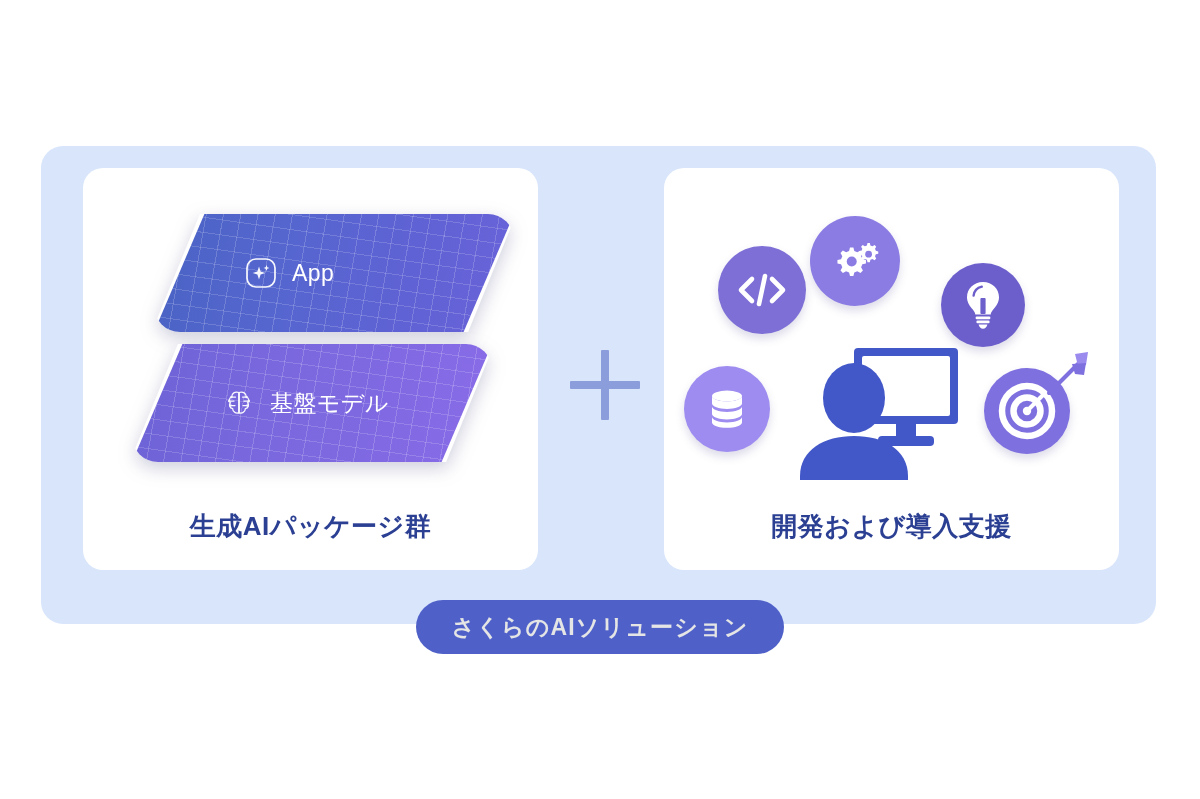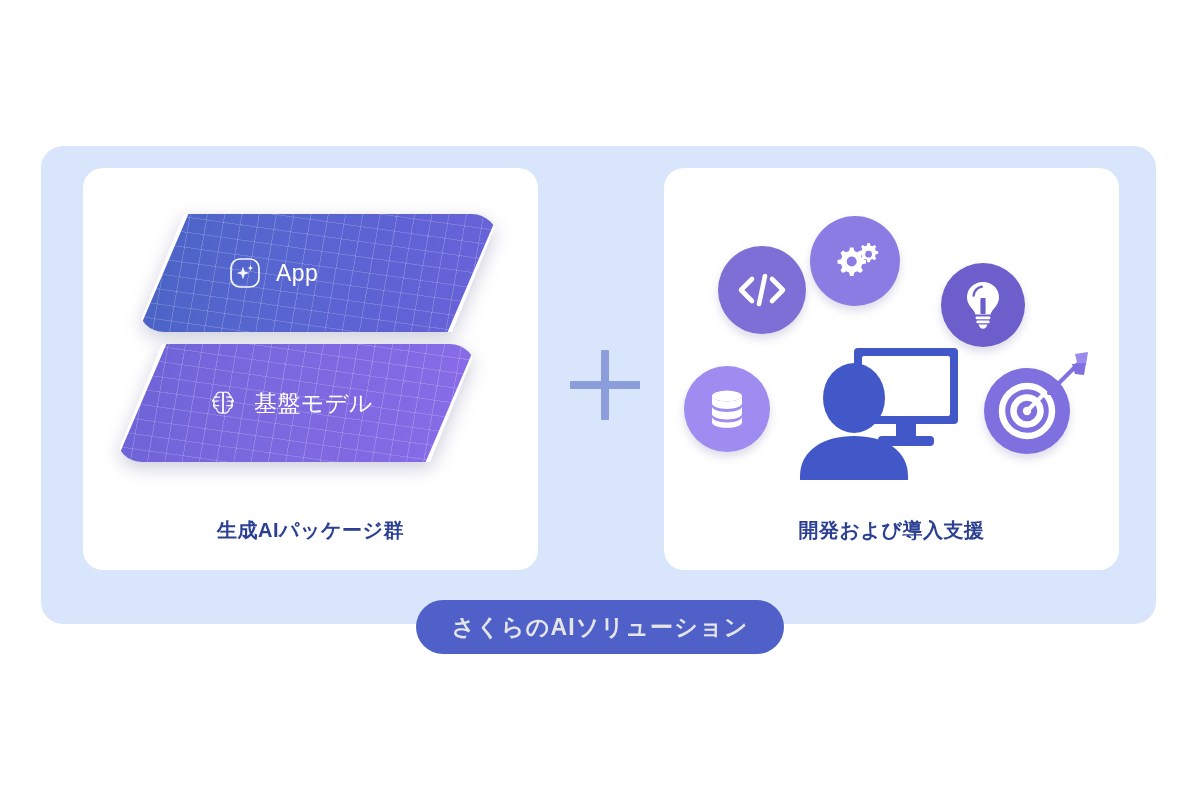--- a/index.html
+++ b/index.html
@@ -29,21 +29,21 @@
     border-radius: 20px;
   }
   .panel-left  { left: 83px;  width: 455px; }
   .panel-right { left: 664px; width: 455px; }
 
   .panel-caption {
     position: absolute;
     left: 0; right: 0;
     bottom: 26px;
     text-align: center;
-    font-size: 20px;
+    font-size: 26px;
     font-weight: 700;
     color: #2b3f93;
     letter-spacing: 0.5px;
   }
 
   
   .plus {
     position: absolute;
     left: 570px; top: 350px;
     width: 70px; height: 70px;
@@ -51,21 +51,21 @@
   .plus::before, .plus::after {
     content: "";
     position: absolute;
     background: #8b9ddb;
     border-radius: 1px;
   }
   .plus::before { left: 0; top: 31px; width: 70px; height: 8px; }
   .plus::after  { left: 31px; top: 0; width: 8px; height: 70px; }
 
   
-  .layers { position: absolute; left: 82px; top: 168px; width: 455px; height: 360px; }
+  .layers { position: absolute; left: 98px; top: 168px; width: 455px; height: 360px; }
 
   .layer {
     position: absolute;
     width: 360px; height: 118px;
     border-radius: 26px;
     overflow: hidden;
     filter: drop-shadow(0 6px 9px rgba(90,90,140,.30));
   }
   .layer-fill {
     position: absolute; inset: 0;

